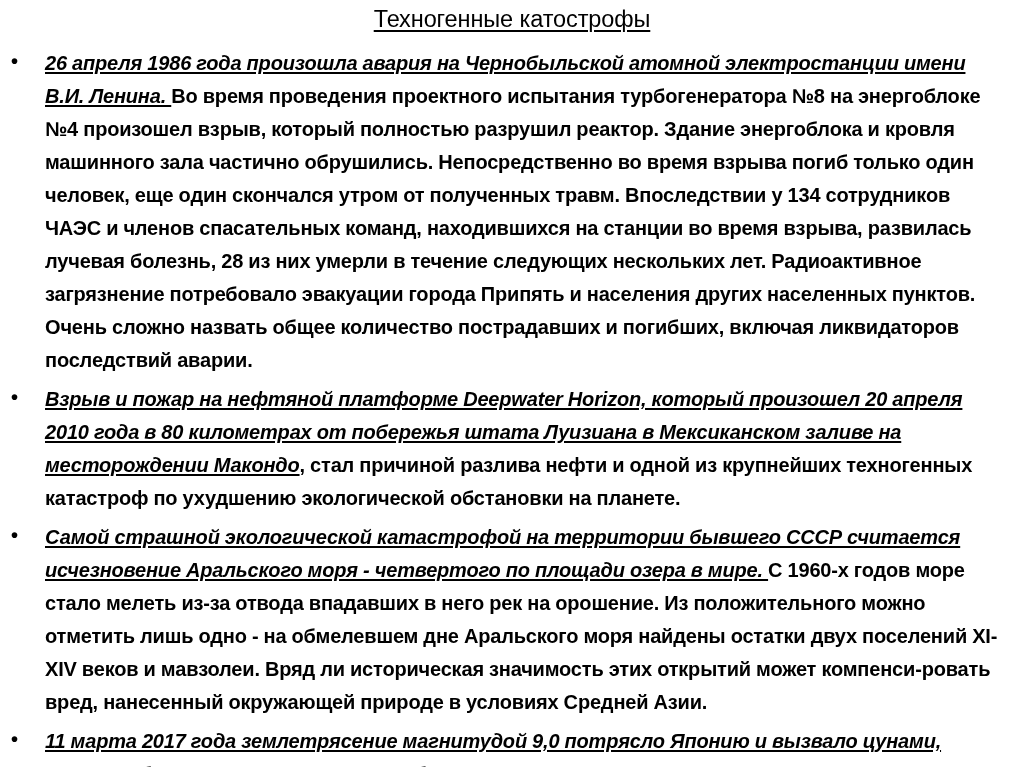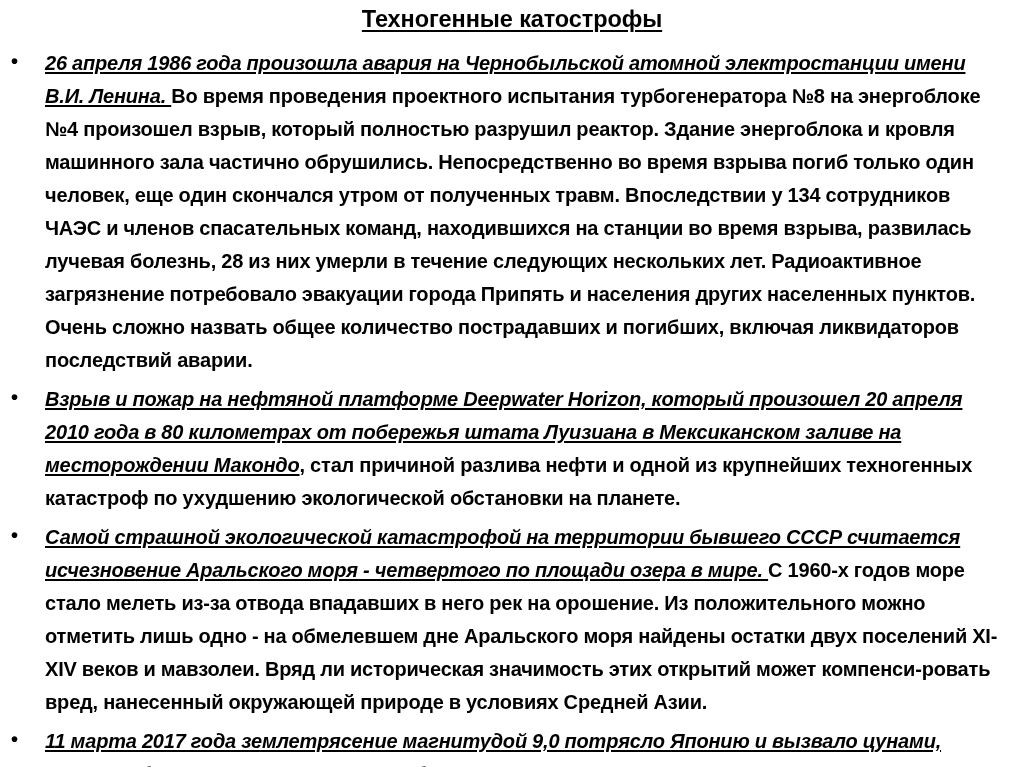--- a/index.html
+++ b/index.html
@@ -21,21 +21,21 @@
     width: 1024px;
     height: 767px;
     box-sizing: border-box;
     padding: 0;
     background: #ffffff;
   }
 
   
   .slide-title {
     text-align: center;
-    font-weight: bold;
+    font-weight: normal;
     font-size: 23.5px;
     line-height: 1.1;
     letter-spacing: -0.1px;
     padding-top: 7px;
     margin: 0 0 14px 0;
   }
   .slide-title .t-underline {
     text-decoration: underline;
     text-underline-offset: 3px;
     text-decoration-thickness: 2px;

